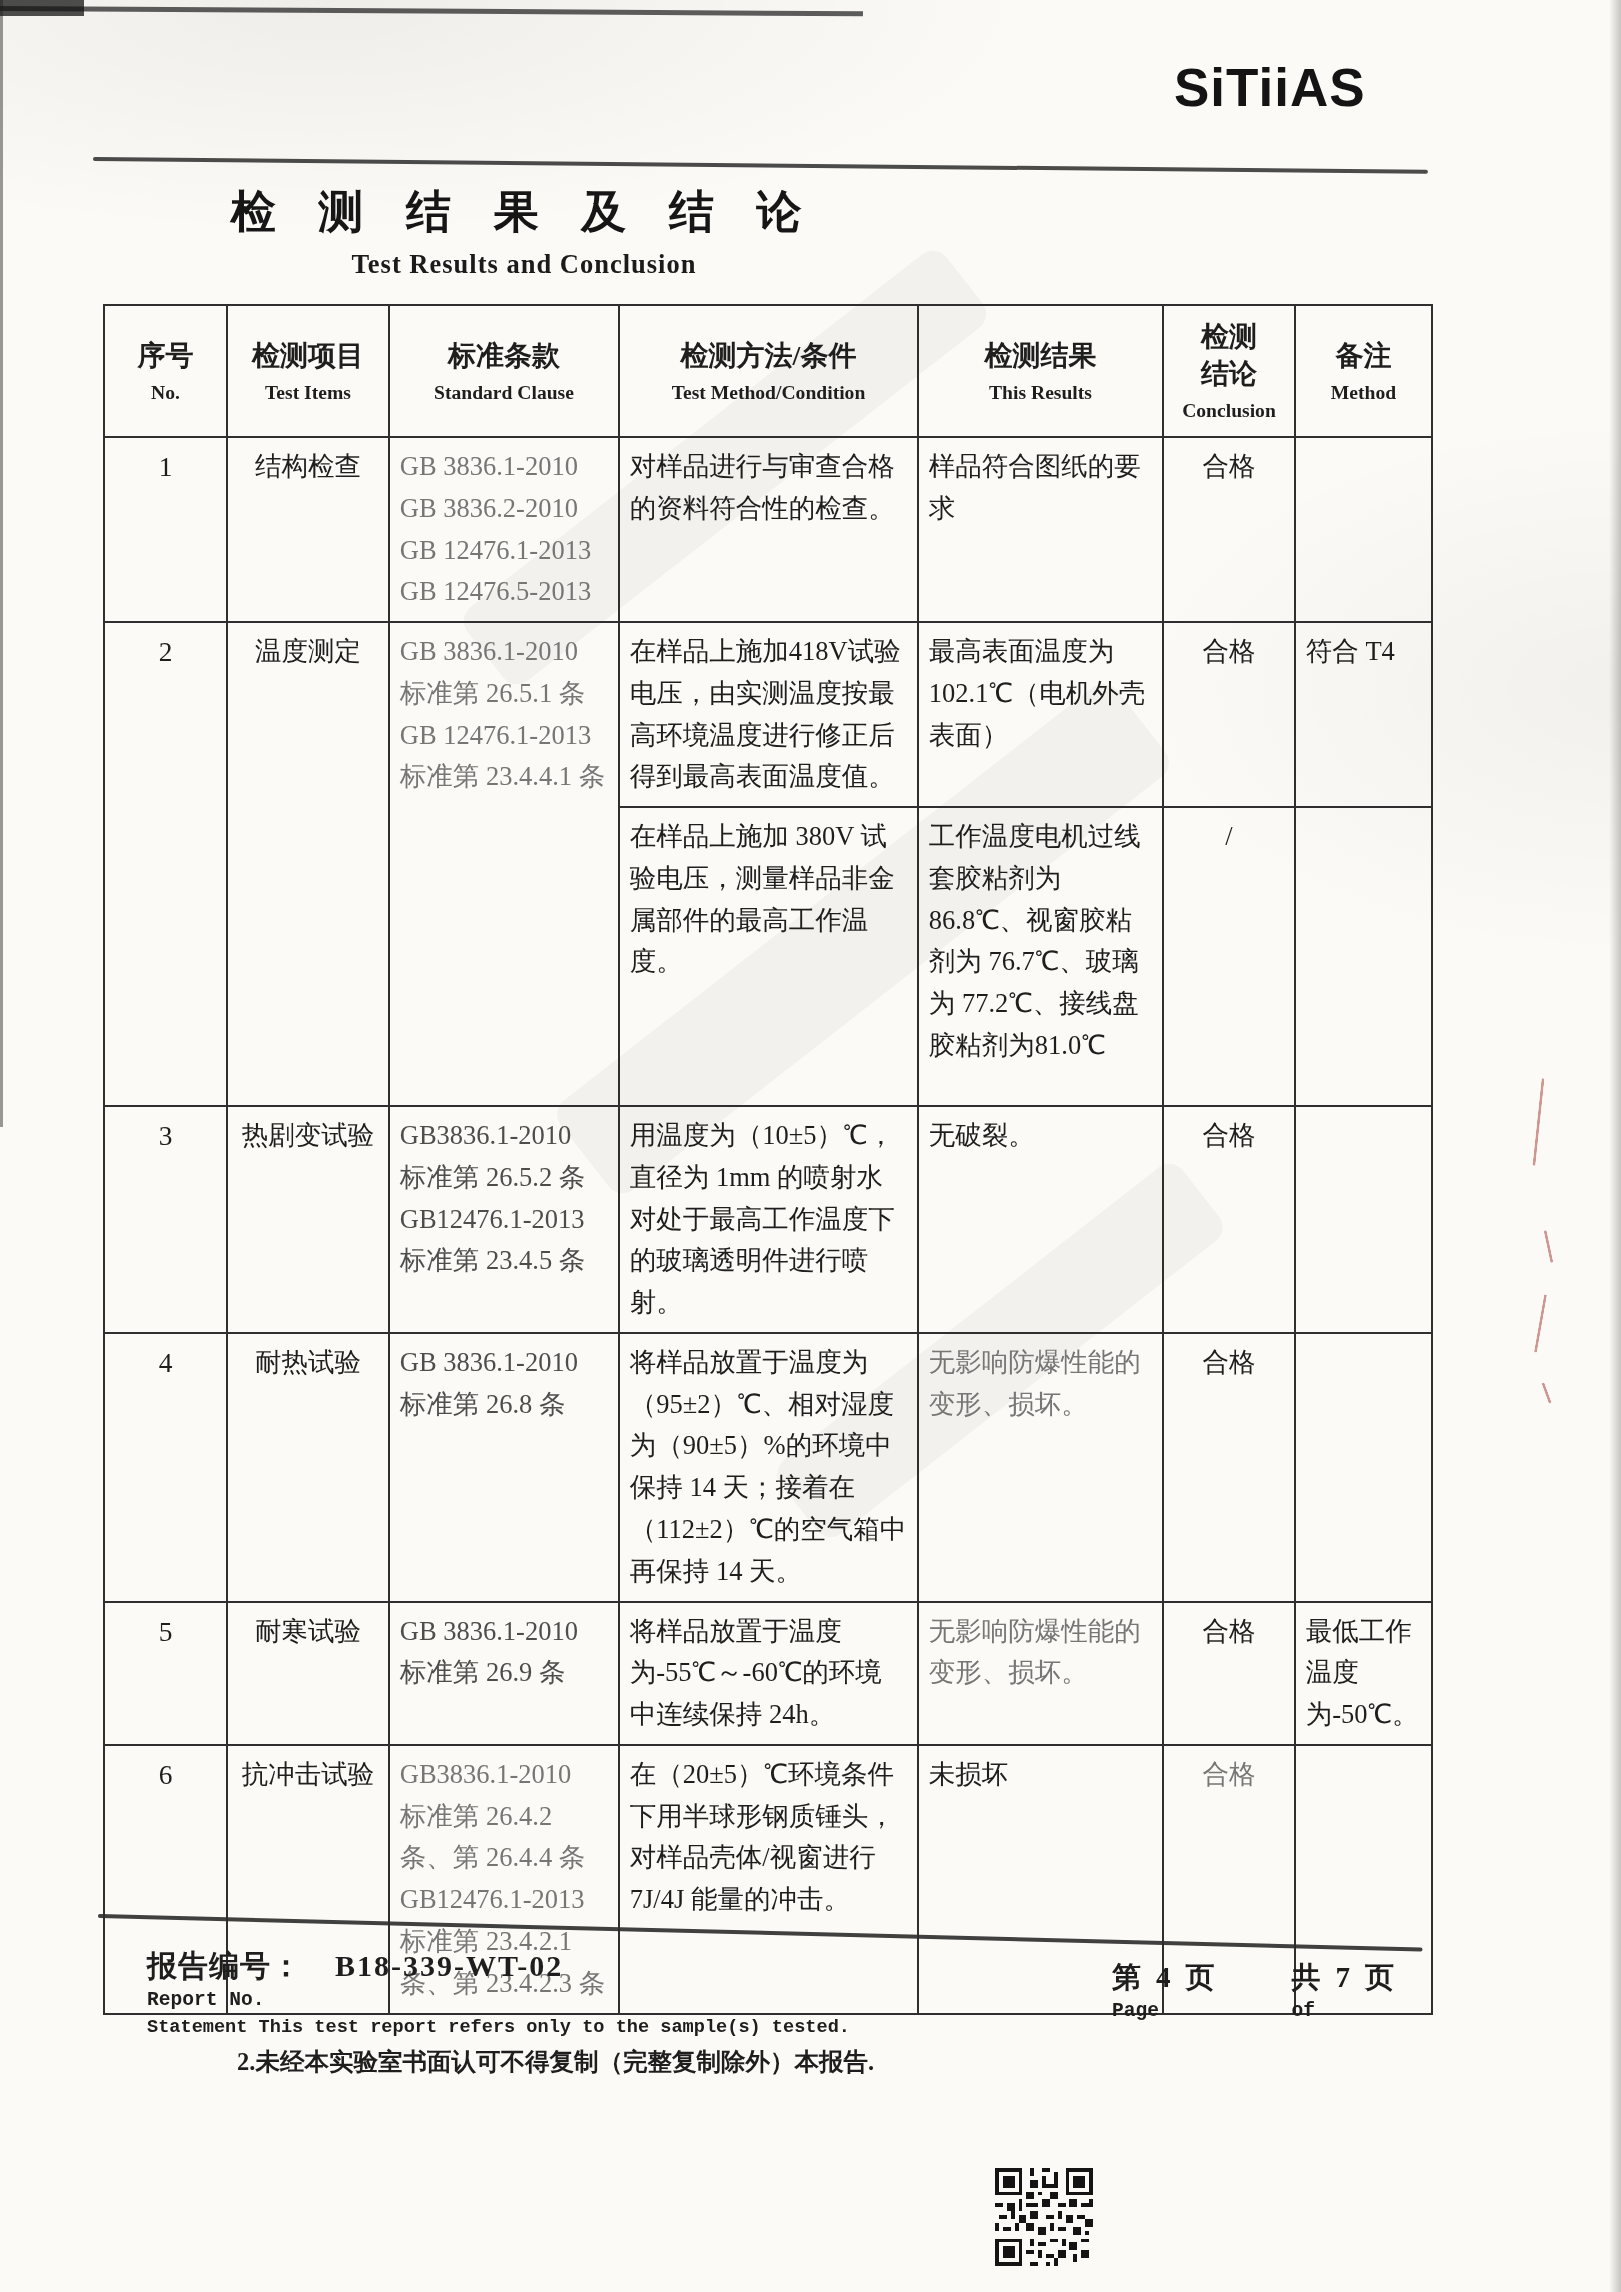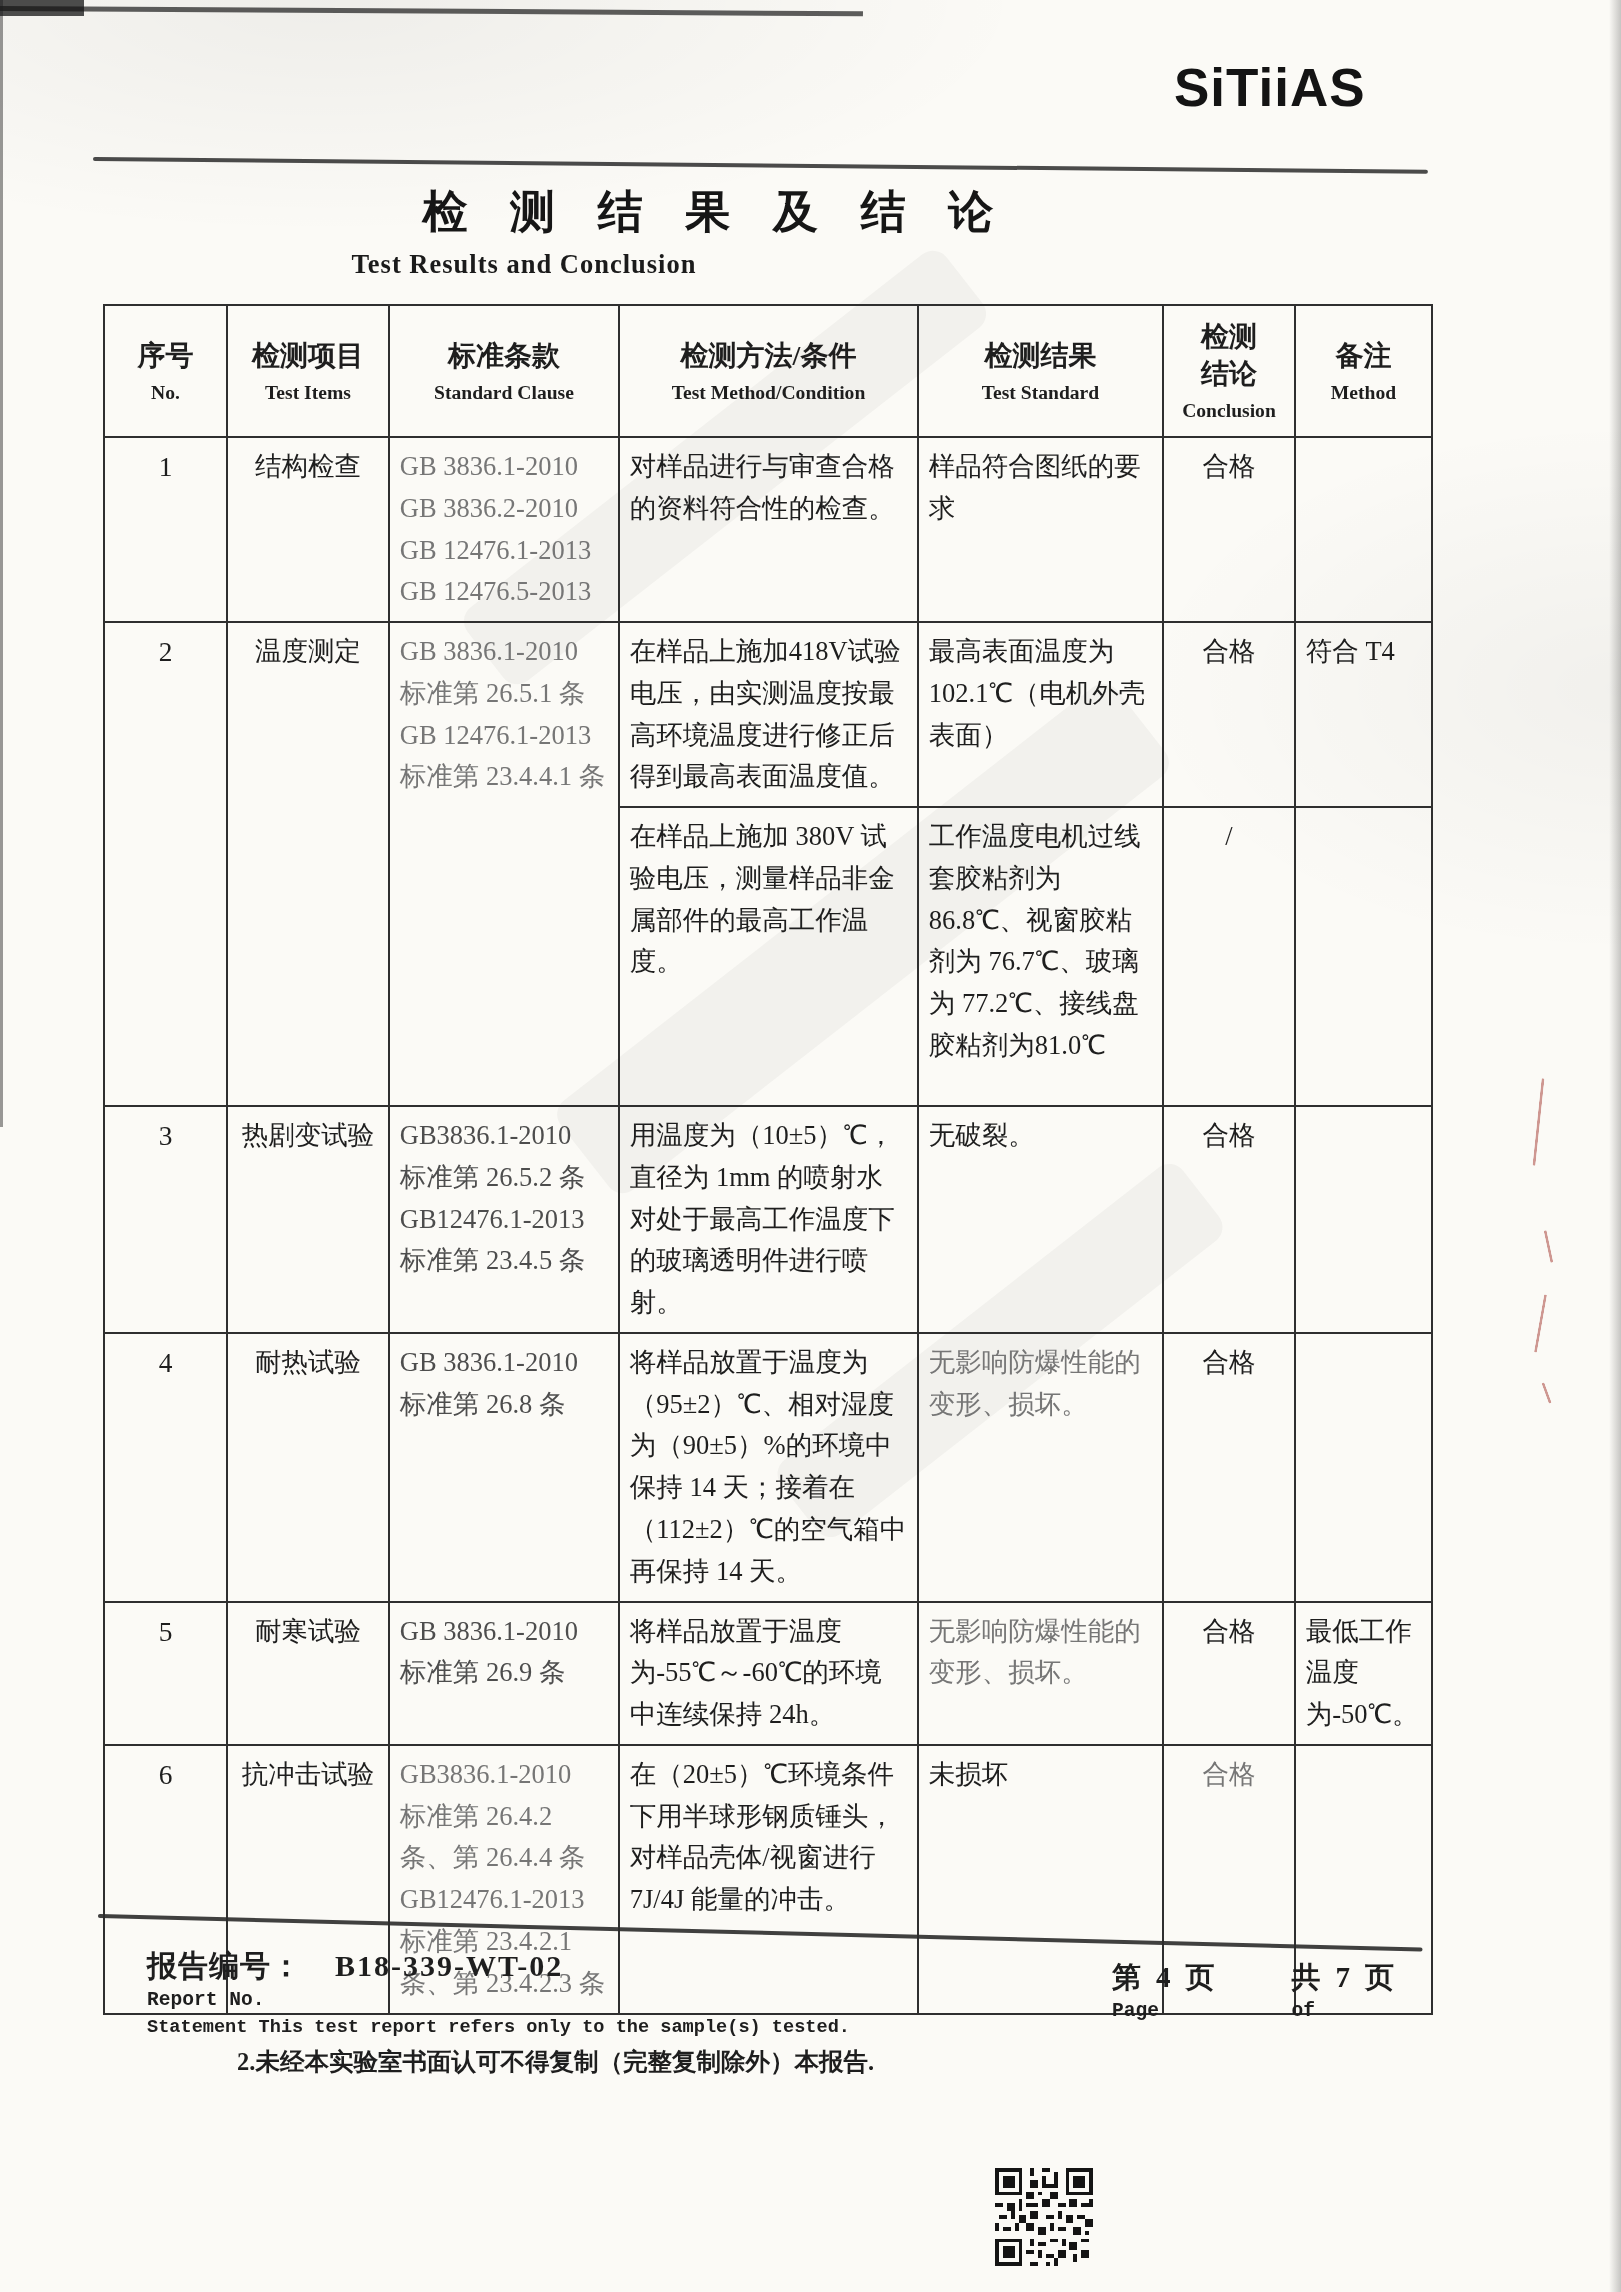--- a/index.html
+++ b/index.html
@@ -23,21 +23,21 @@
   .ghost{position:absolute;background:rgba(110,110,110,.06);border-radius:17.6px;transform:rotate(-38deg);}
   .ghost.g1{left:421px;top:421px;width:608px;height:93px;}
   .ghost.g2{left:510px;top:882px;width:706px;height:113px;}
   .ghost.g3{left:745px;top:1304px;width:510px;height:93px;}
   .red-mark{position:absolute;width:0;border-left:3.9px solid rgba(150,30,22,.45);border-radius:2.9px;}
 
   
   .logo{position:absolute;top:57px;left:1174px;width:255px;text-align:left;
     font-family:"Liberation Sans", sans-serif;font-weight:bold;font-size:53px;letter-spacing:1px;color:#141414;}
   .header-rule{position:absolute;left:93px;top:157px;width:1335px;height:3.9px;background:#2b2b2b;border-radius:2px;transform:rotate(.55deg);transform-origin:left top;opacity:.85;}
-  .title-zh{position:absolute;top:182px;left:39px;width:970px;text-align:right;
+  .title-zh{position:absolute;top:182px;left:39px;width:970px;text-align:center;
     font-size:45px;font-weight:bold;letter-spacing:15.7px;color:#161616;}
   .title-en{position:absolute;top:249px;left:39px;width:970px;text-align:center;
     font-size:26.5px;font-weight:bold;letter-spacing:1px;color:#1b1b1b;}
 
   
   table.results{position:absolute;left:103px;top:304px;width:1328px;border-collapse:collapse;table-layout:fixed;}
   table.results th, table.results td{border:2px solid #2f2f2f;vertical-align:top;padding:7.8px 9.8px;overflow:hidden;}
   table.results th{vertical-align:middle;text-align:center;padding:5.9px 3.9px;}
   .zh-h{font-size:28px;font-weight:bold;white-space:pre-line;line-height:1.3;}
   .en-h{font-size:19.6px;font-weight:bold;margin-top:7.8px;line-height:1.15;}
@@ -113,21 +113,21 @@
       <th>
             <div class="zh-h">标准条款</div>
             <div class="en-h">Standard Clause</div>
           </th>
       <th>
             <div class="zh-h">检测方法/条件</div>
             <div class="en-h">Test Method/Condition</div>
           </th>
       <th>
             <div class="zh-h">检测结果</div>
-            <div class="en-h">Test Standard</div>
+            <div class="en-h">This Results</div>
           </th>
       <th>
             <div class="zh-h">检测
 结论</div>
             <div class="en-h">Conclusion</div>
           </th>
       <th>
             <div class="zh-h">备注</div>
             <div class="en-h">Method</div>
           </th>

